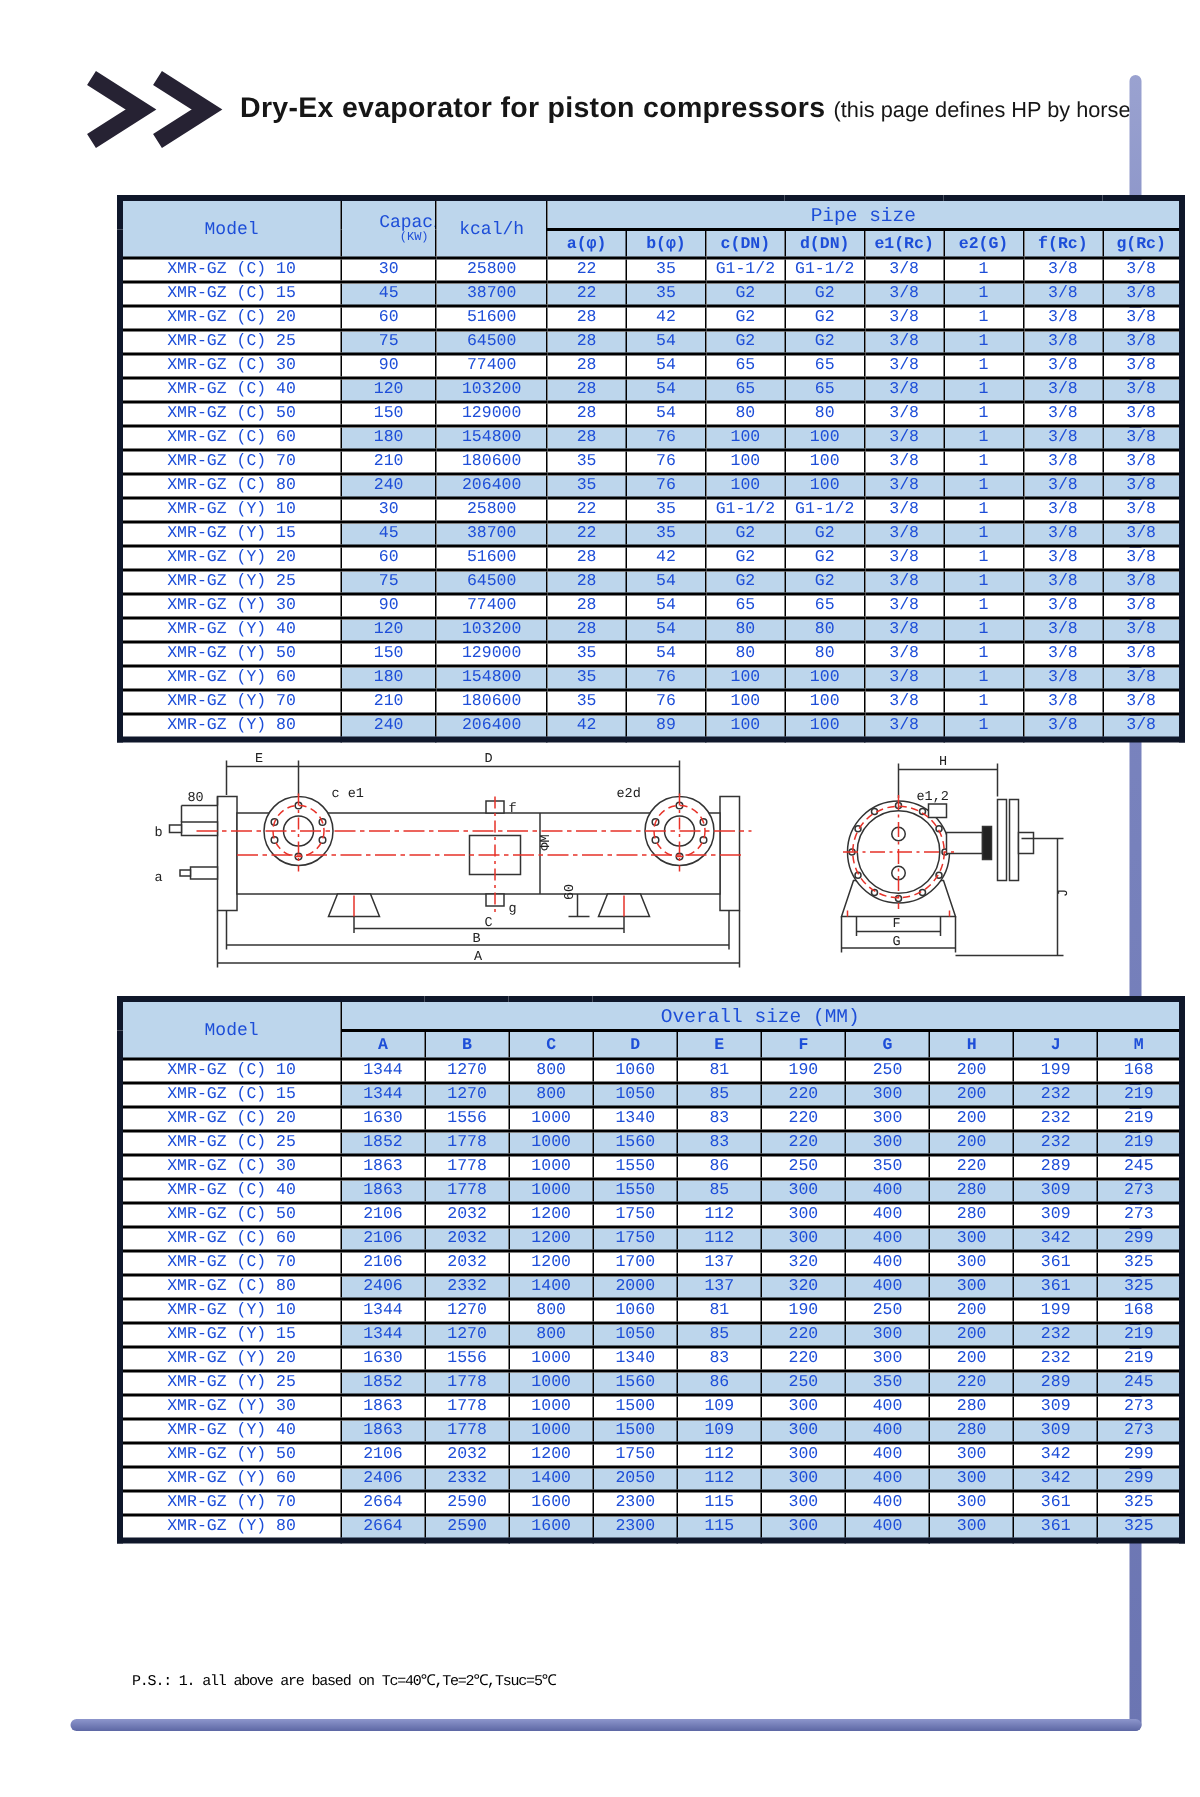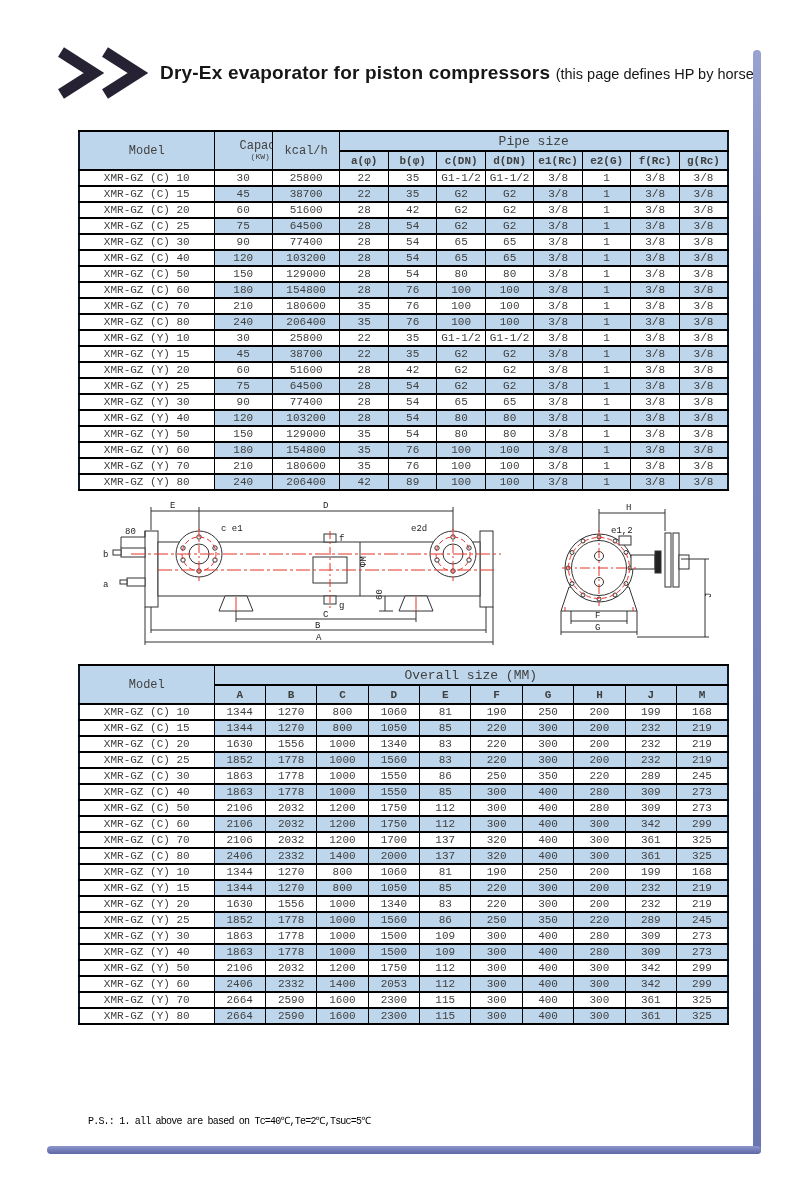--- a/index.html
+++ b/index.html
@@ -12,22 +12,22 @@
   .chevrons{width:96px;height:54px;flex:0 0 auto;}
   .page-title{font-size:19px;font-weight:bold;color:#161616;margin:0 0 0 10px;white-space:nowrap;letter-spacing:.2px;}
   .page-title .suffix{font-size:14.5px;font-weight:400;letter-spacing:0;}
   
   .frame-v{position:absolute;left:753px;top:50px;width:8px;height:1104px;border-radius:4px;
     background:linear-gradient(180deg,#9aa2d0 0%,#7d87c1 20%,#6b75b2 100%);}
   .frame-h{position:absolute;left:47px;top:1146px;width:714px;height:8px;border-radius:4px;
     background:linear-gradient(180deg,#8d96cc,#5d67a4);}
   
   table.tbl{
-    position:absolute;left:78px;width:651px;border-collapse:collapse;table-layout:fixed;
-    font-family:"Liberation Mono","DejaVu Sans Mono",monospace;border:2px solid #0f172a;color:#404040;
+    position:absolute;left:78px;width:712px;border-collapse:collapse;table-layout:fixed;
+    font-family:"Liberation Mono","DejaVu Sans Mono",monospace;border:4px solid #0f172a;color:#1d4ed8;
   }
   #pipe-table{top:130px;}
   #size-table{top:664px;}
   .tbl th,.tbl td{
     border:1px solid #000;border-top-width:2px;border-bottom-width:2px;
     padding:0;text-align:center;vertical-align:middle;font-weight:normal;
     white-space:nowrap;overflow:hidden;
   }
   .tbl thead th{background:#bdd6ec;font-size:11.5px;}
   .tbl th.group{height:18px;font-size:13px;}
@@ -753,21 +753,21 @@
         <td>400</td>
         <td>300</td>
         <td>342</td>
         <td>299</td>
       </tr>
       <tr class="alt">
         <td class="model">XMR-GZ (Y) 60</td>
         <td>2406</td>
         <td>2332</td>
         <td>1400</td>
-        <td>2053</td>
+        <td>2050</td>
         <td>112</td>
         <td>300</td>
         <td>400</td>
         <td>300</td>
         <td>342</td>
         <td>299</td>
       </tr>
       <tr>
         <td class="model">XMR-GZ (Y) 70</td>
         <td>2664</td>

